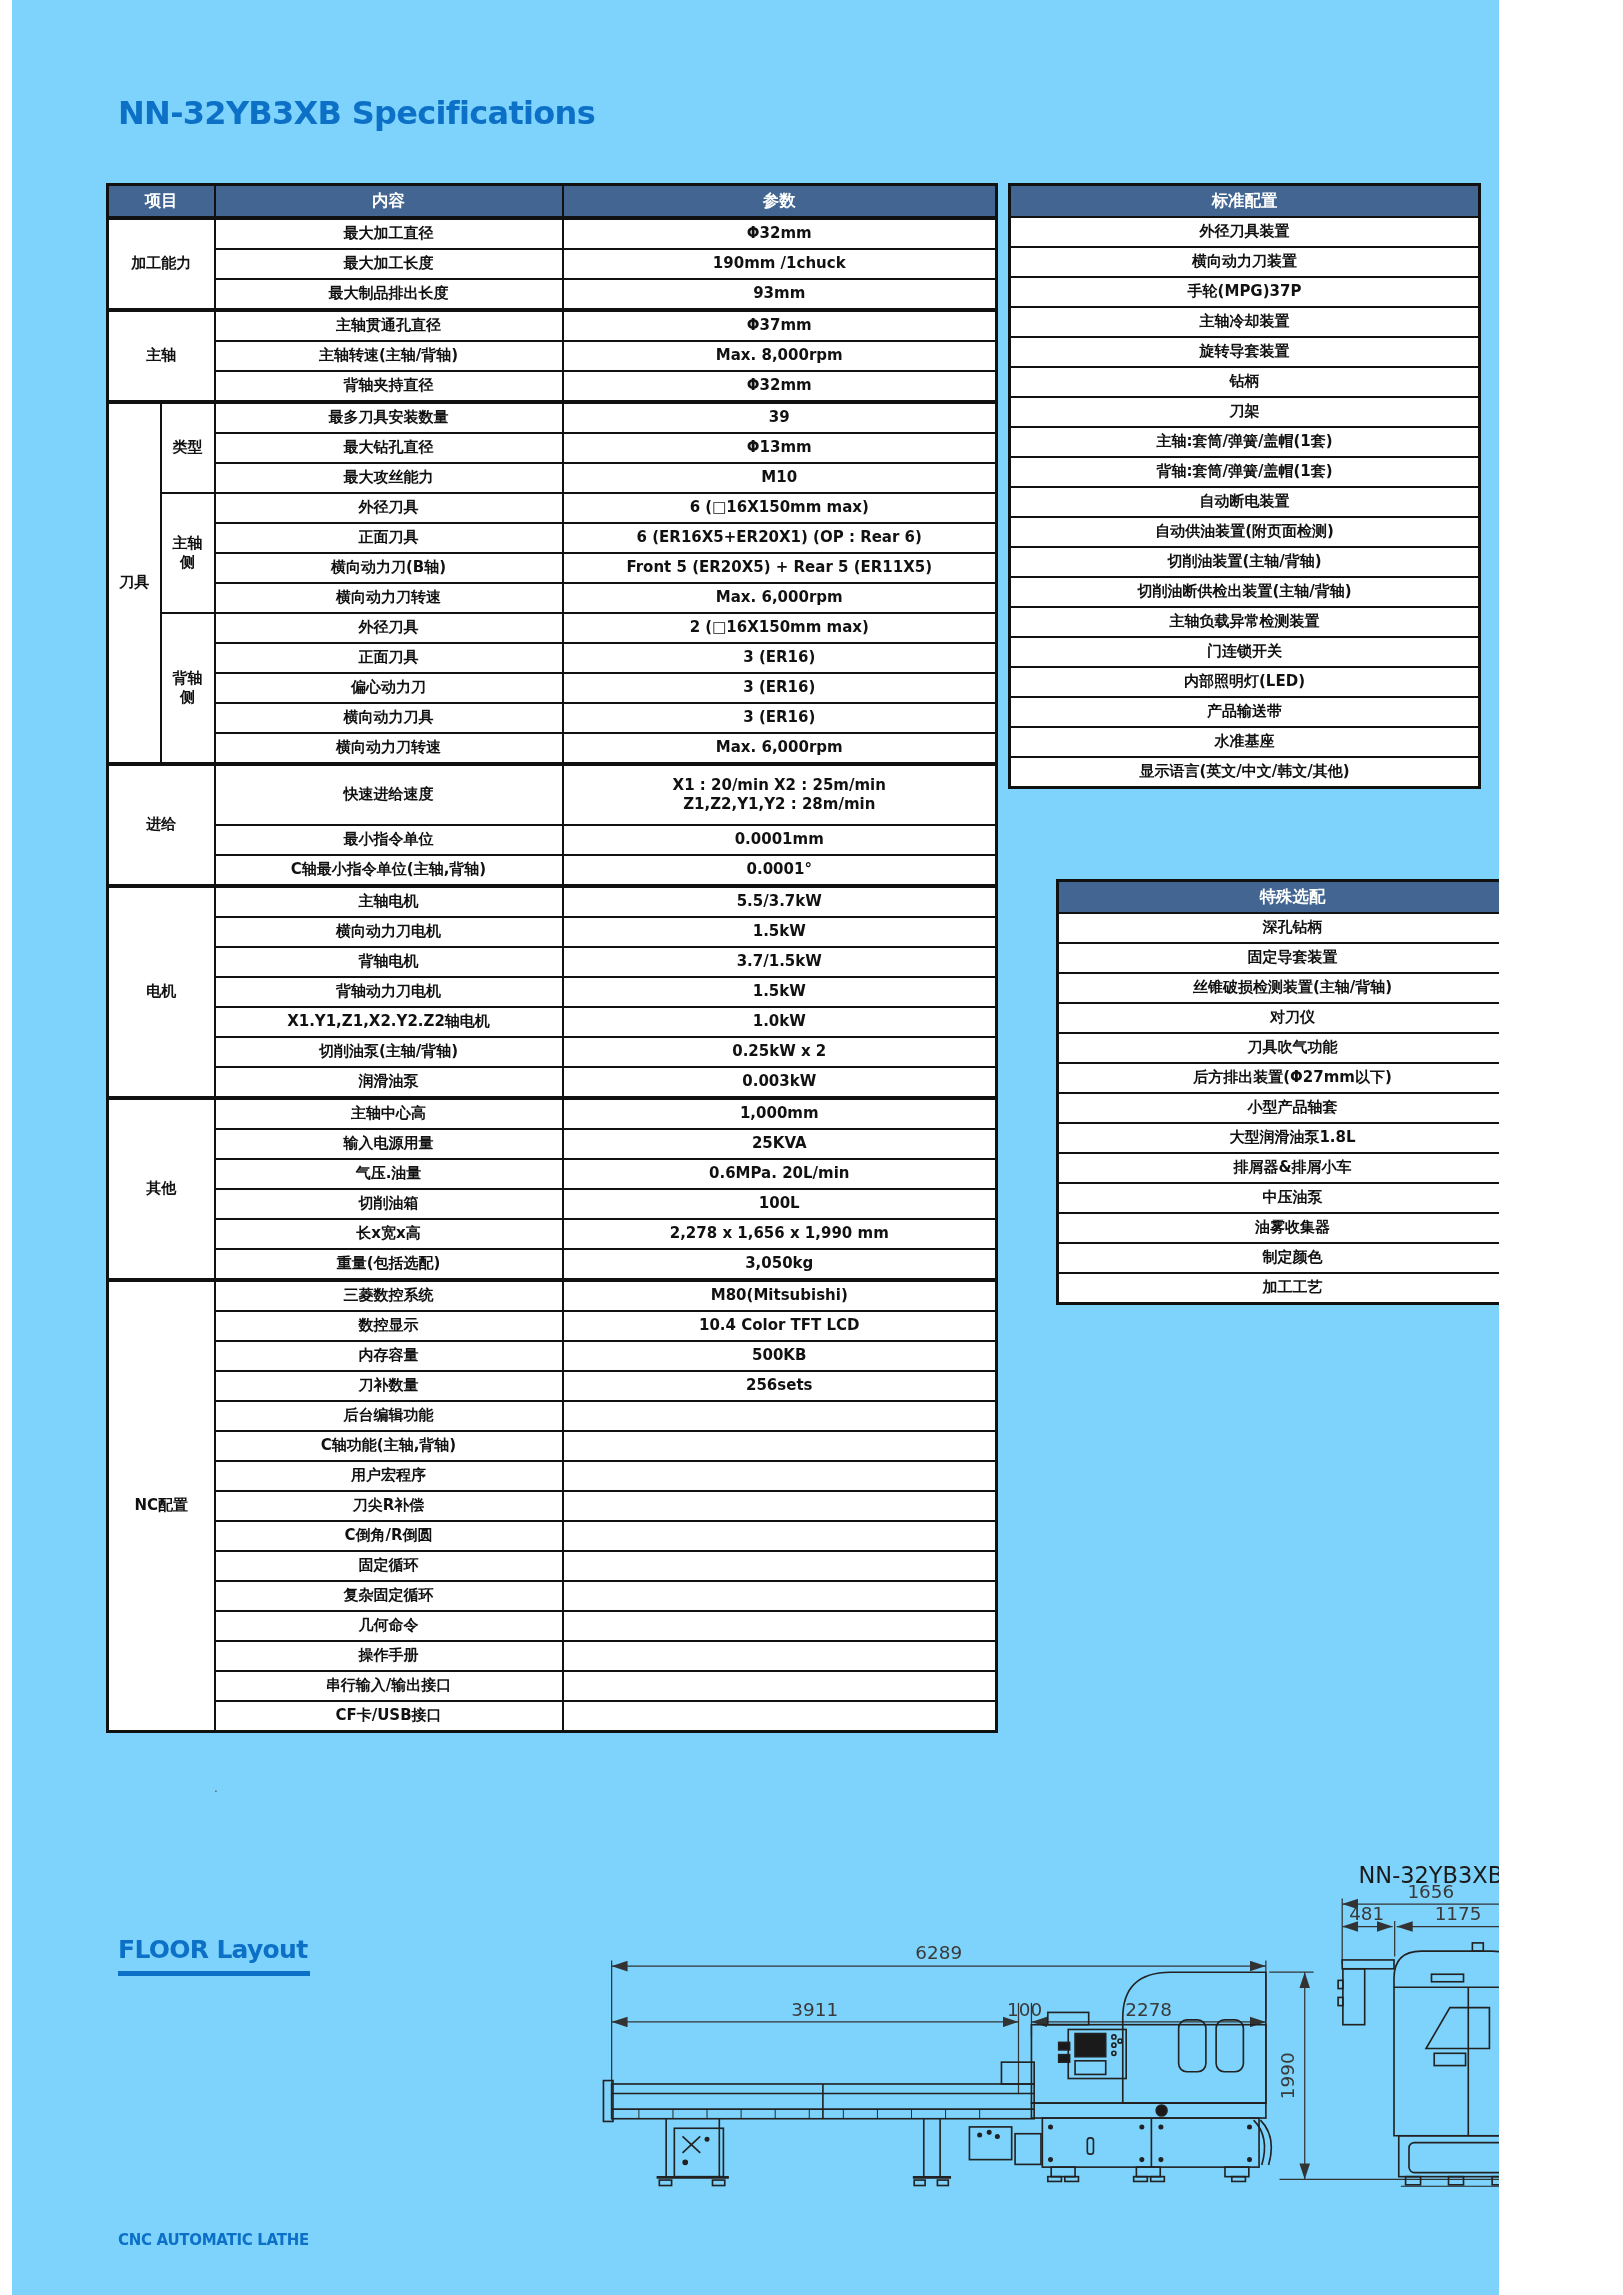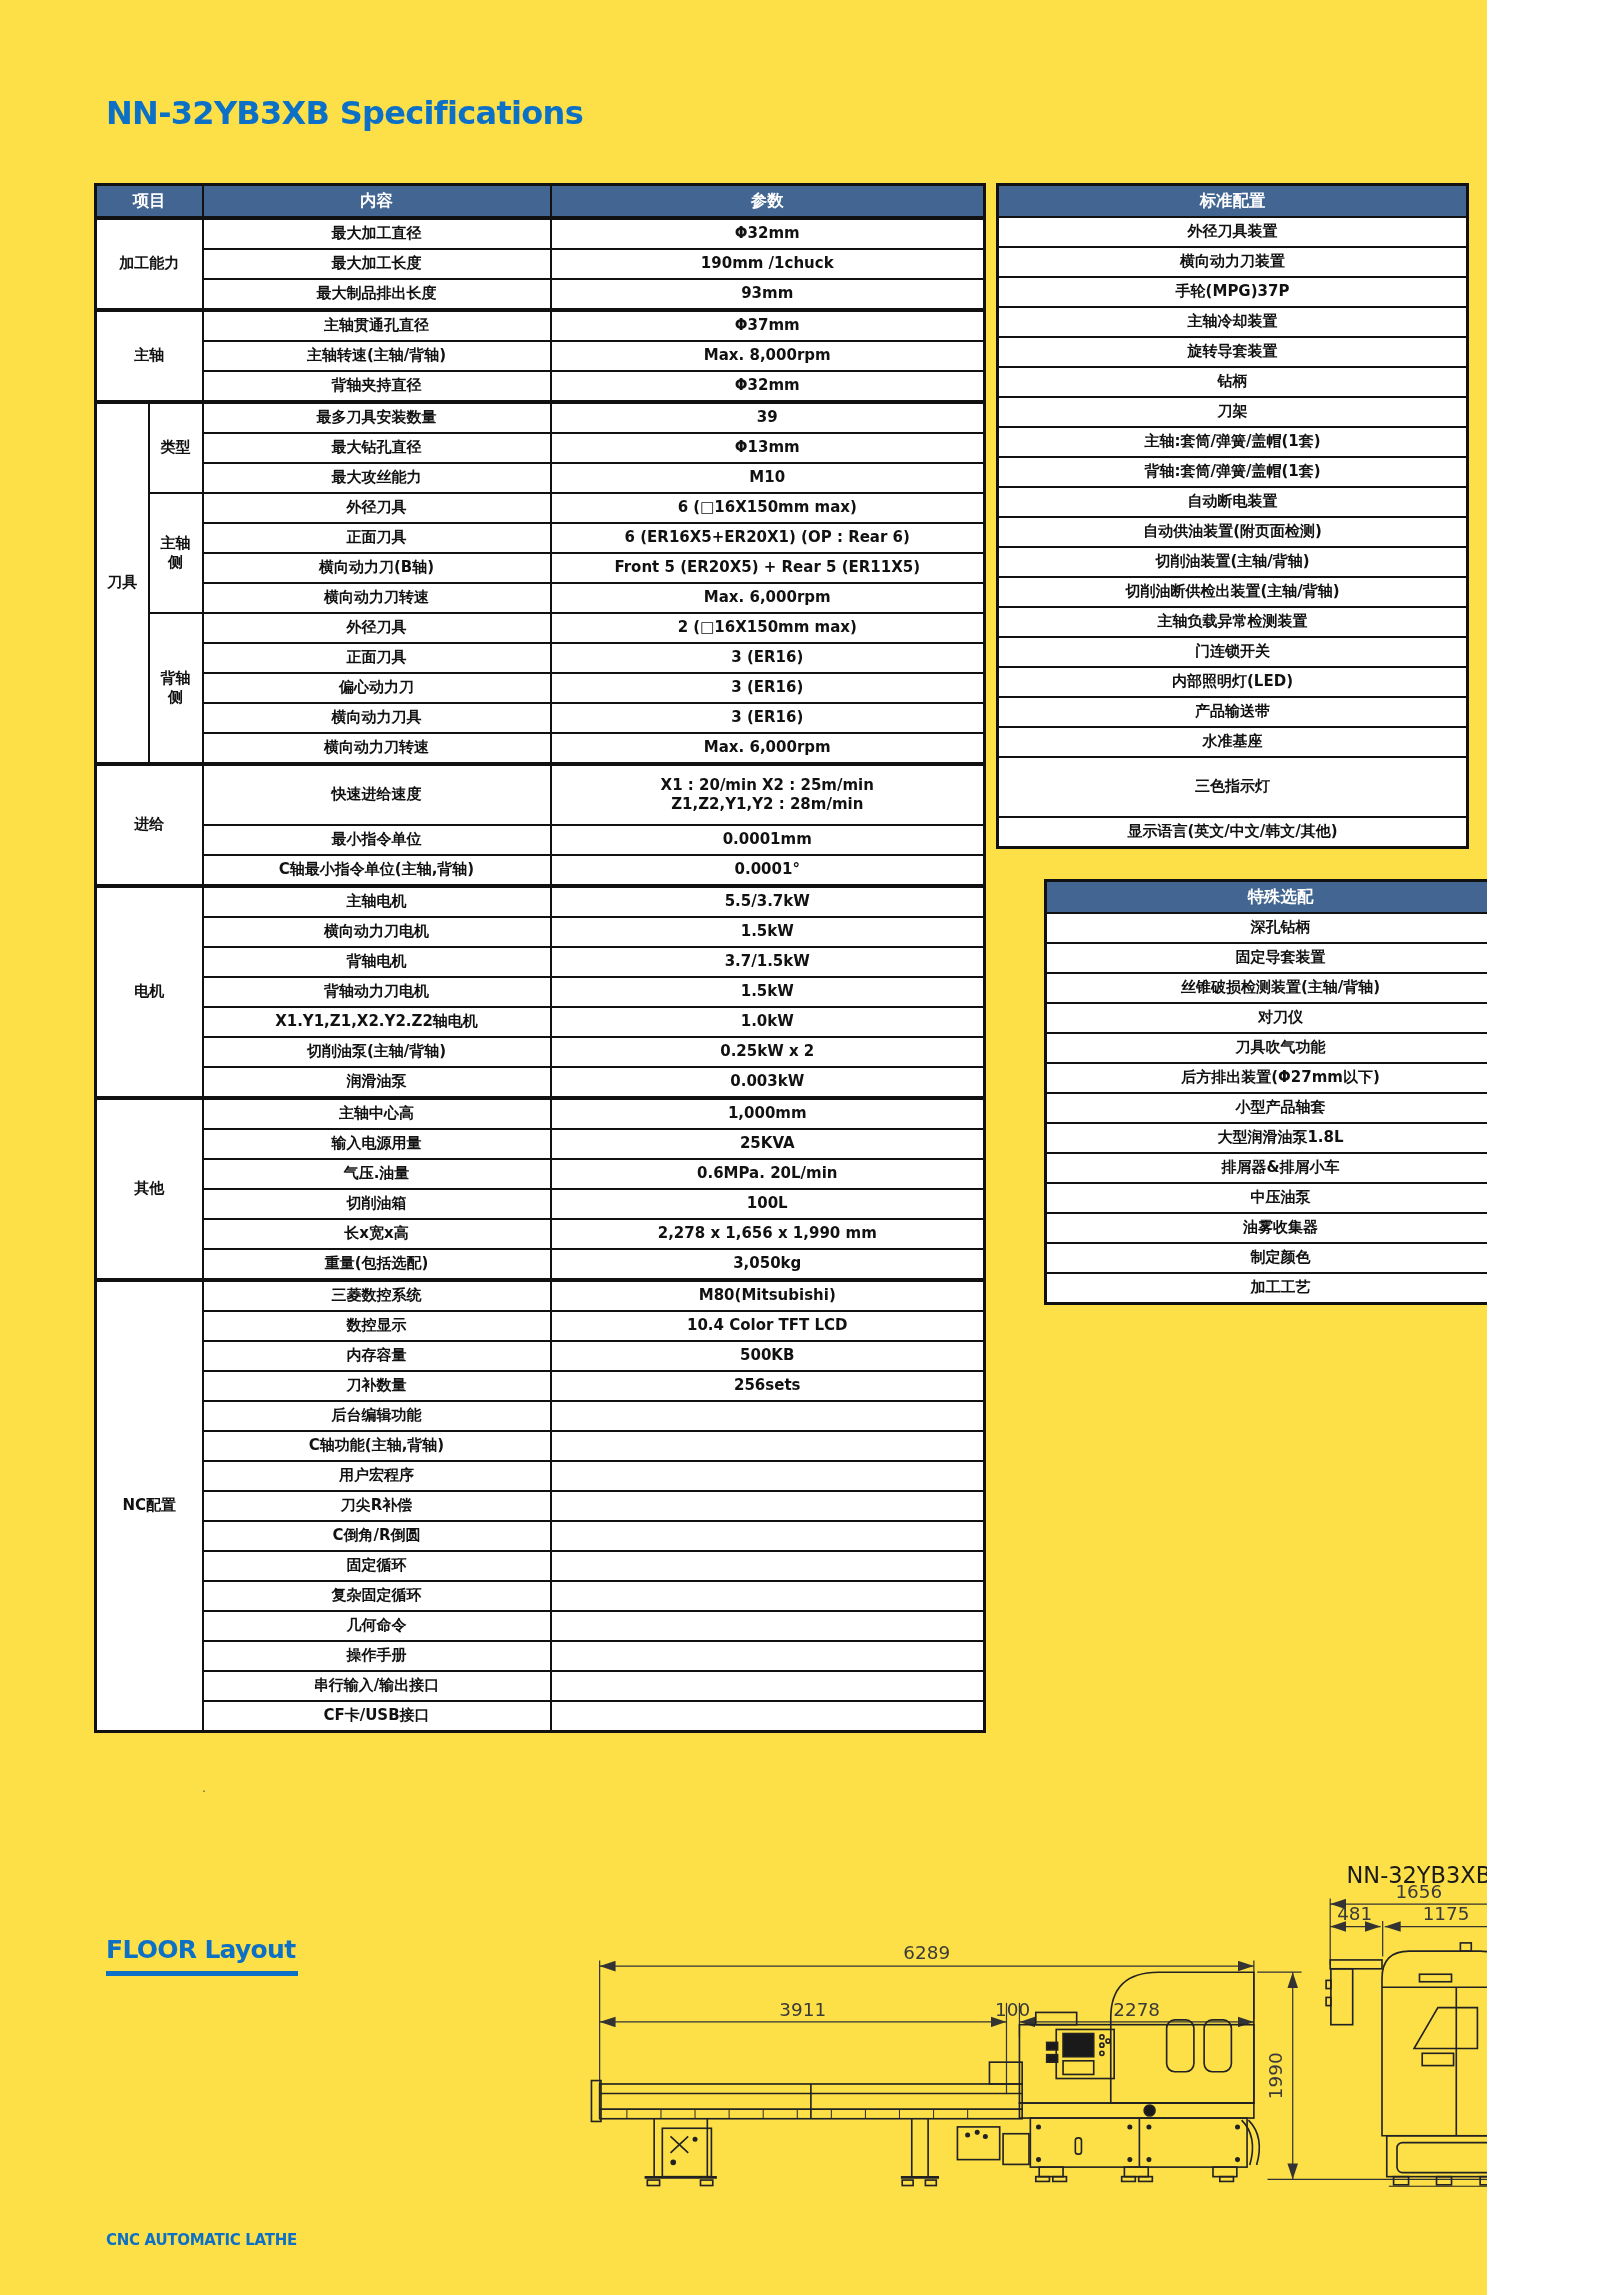--- a/index.html
+++ b/index.html
@@ -1,17 +1,17 @@
 <!DOCTYPE html>
 <html style="font-size:11px"><head>
 <meta charset="utf-8">
 <style>
   html,body{margin:0;padding:0;background:#fff;}
-  #page{position:relative;width:1487px;height:2295px;background:#fde047;overflow:hidden;
-        font-family:"DejaVu Sans","Liberation Sans",sans-serif;color:#111;}
+  #page{position:relative;width:1487px;height:2295px;background:#7dd3fc;overflow:hidden;
+        font-family:"DejaVu Sans","Liberation Sans",sans-serif;color:#111;margin-left:12px;}
   .blue-title{position:absolute;color:#0c70c7;font-weight:800;letter-spacing:-0.7px;}
   #main-title{left:106px;top:94px;font-size:32px;}
   #floor-title{left:106px;top:1935px;font-size:25px;border-bottom:5.5px solid #0c70c7;padding:0 2.7px 6.8px 0;}
   table{border-collapse:collapse;table-layout:fixed;background:#fff;}
   #spec-table{position:absolute;left:94px;top:183px;width:888px;border:3.4px solid #111;}
   #std-table{position:absolute;left:996px;top:183px;width:473px;border:3.4px solid #111;}
   #opt-table{position:absolute;left:1044px;top:879px;width:473px;border:3.4px solid #111;}
   th,td{border:2px solid #111;text-align:center;vertical-align:middle;
         font-weight:700;font-size:15px;line-height:1.3;padding:0 4.1px;color:#111;}
   th{background:#426691;color:#fff;height:30px;font-size:16.4px;}
@@ -312,23 +312,20 @@
           <td>门连锁开关</td>
         </tr>
         <tr>
           <td>内部照明灯(LED)</td>
         </tr>
         <tr>
           <td>产品输送带</td>
         </tr>
         <tr>
           <td>水准基座</td>
-        </tr>
-        <tr class="tall">
-          <td>三色指示灯</td>
         </tr>
         <tr>
           <td>显示语言(英文/中文/韩文/其他)</td>
         </tr>
       </tbody>
   </table>
 
   <table id="opt-table">
     <thead>
         <tr>

